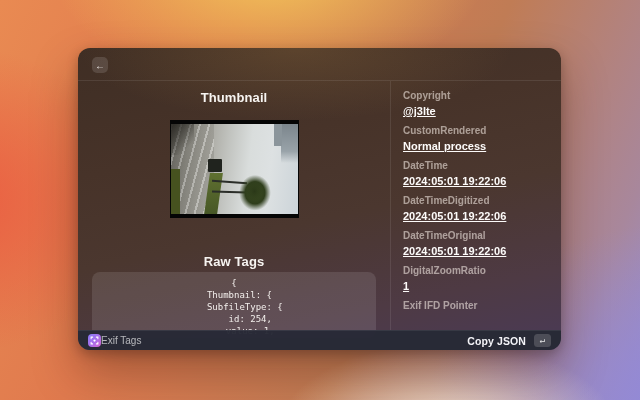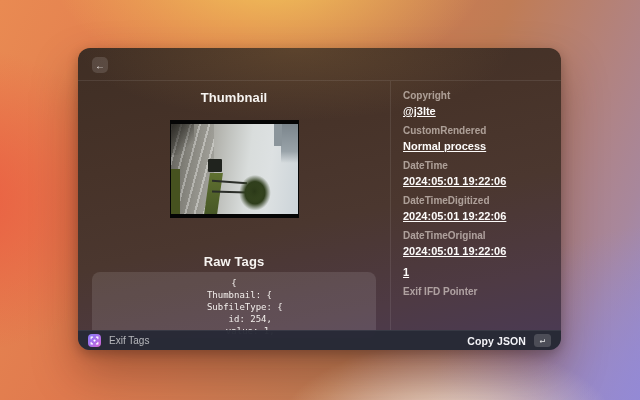--- a/index.html
+++ b/index.html
@@ -104,21 +104,21 @@
     position:absolute; left:0; right:0; bottom:0; height:20px; z-index:5;
     background:rgba(39,41,54,0.97);
     border-top:1px solid rgba(255,255,255,0.07);
     display:flex; align-items:center; padding:0 10px;
   }
   .app-icon {
     width:13px; height:13px; border-radius:4px; flex:0 0 auto;
     background:linear-gradient(135deg,#8a7cf8 0%, #a96ee8 55%, #d765d2 100%);
     display:flex; align-items:center; justify-content:center;
   }
-  .app-name { font-size:10px; color:rgba(255,255,255,0.65); margin-left:8px; font-weight:500; }
+  .app-name { font-size:10px; color:rgba(255,255,255,0.65); font-weight:500; }
   .spacer { flex:1; }
   .copy-action { display:flex; align-items:center; cursor:pointer; }
   .copy-label { font-size:10.5px; font-weight:700; color:#f4f4f8; letter-spacing:0.1px;text-align:center; }
   .keycap {
     min-width:17px; height:13px; border-radius:3.5px; margin-left:8px;
     background:rgba(255,255,255,0.17); color:rgba(255,255,255,0.85);
     font-size:9px; line-height:13px; text-align:center; padding:0 3px;
   }
 </style>
 </head>
@@ -181,20 +181,21 @@
         </div>
         <div class="meta-row">
           <div class="meta-label">DateTimeDigitized</div>
           <div class="meta-value">2024:05:01 19:22:06</div>
         </div>
         <div class="meta-row">
           <div class="meta-label">DateTimeOriginal</div>
           <div class="meta-value">2024:05:01 19:22:06</div>
         </div>
         <div class="meta-row">
+          <div class="meta-label">DigitalZoomRatio</div>
           <div class="meta-value">1</div>
         </div>
         <div class="meta-row">
           <div class="meta-label">Exif IFD Pointer</div>
           <div class="meta-value"></div>
         </div>
       </div>
     </div>
 
     <div class="w-footer">

